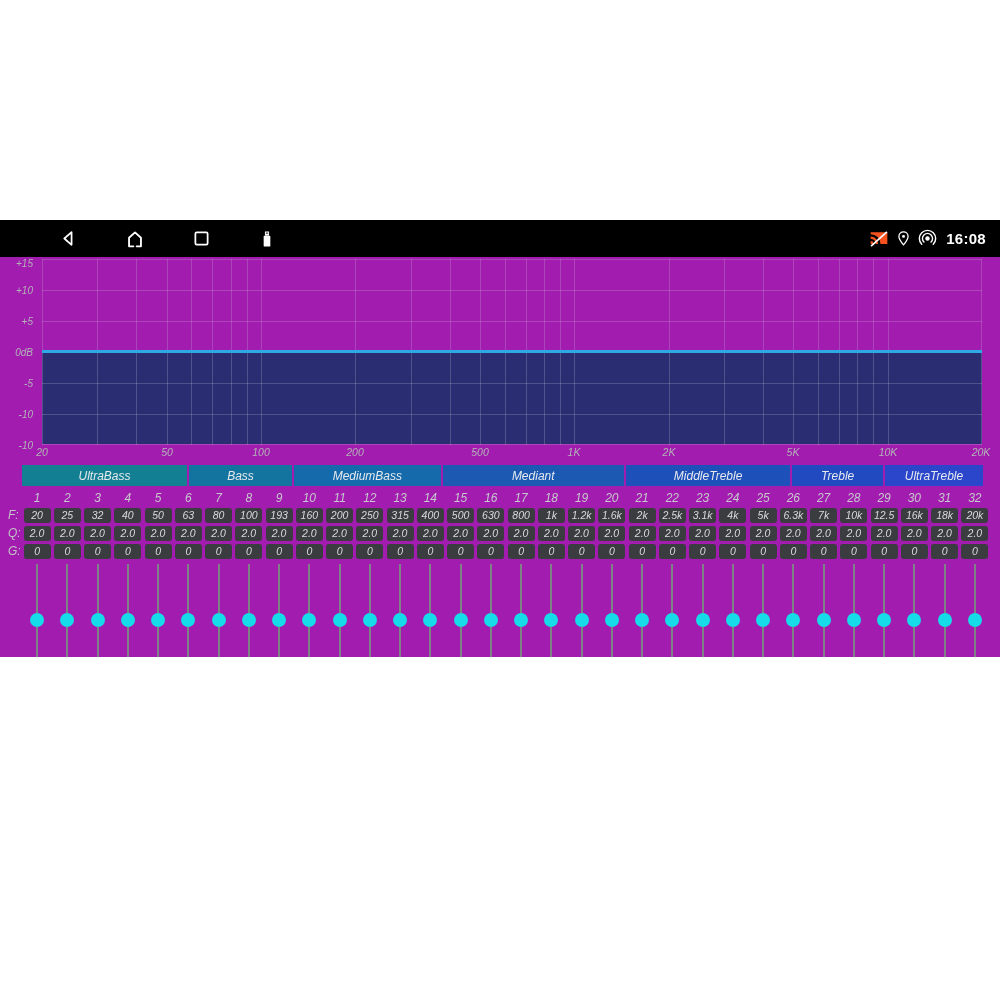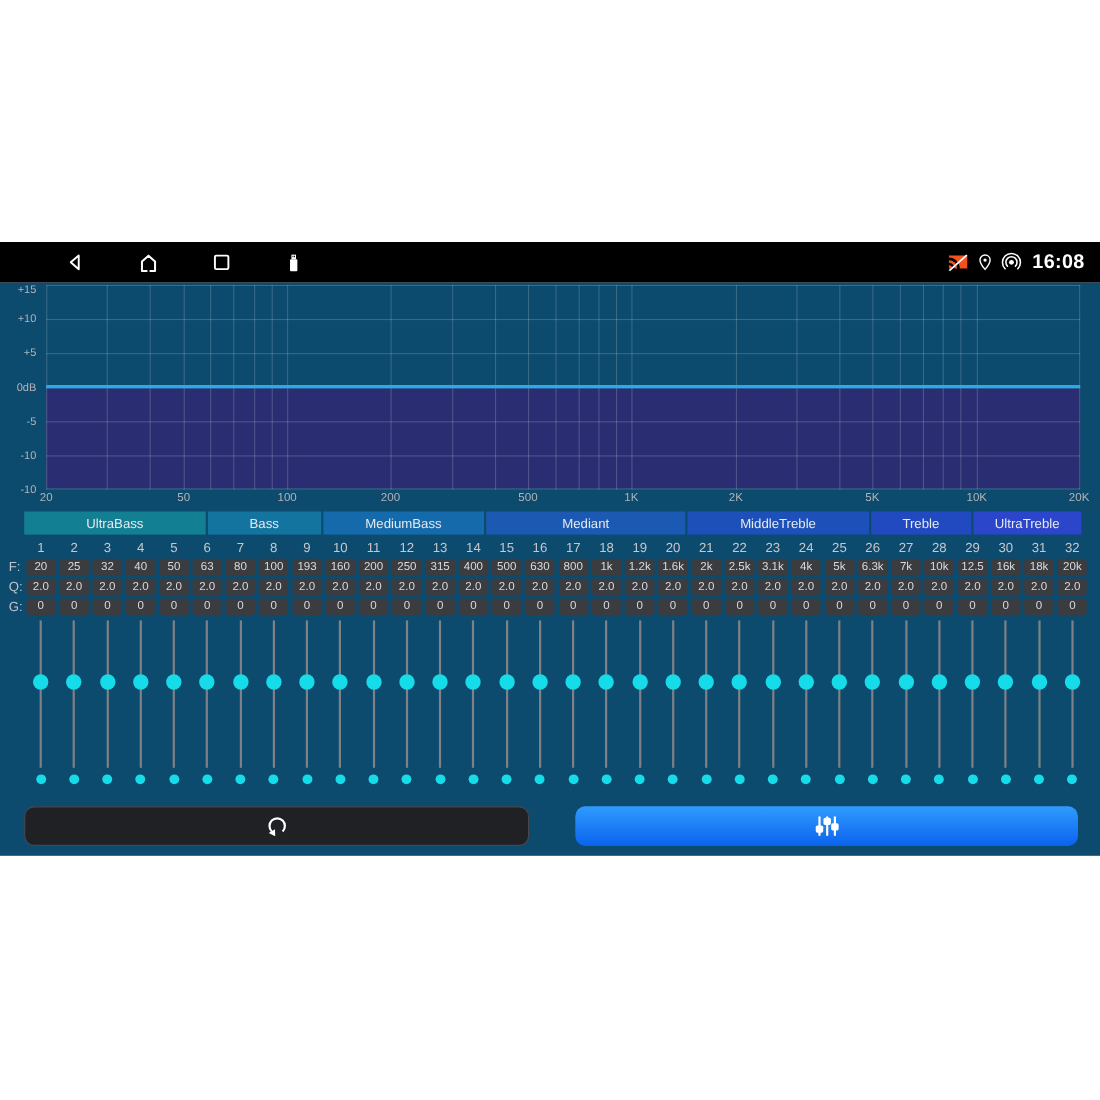--- a/index.html
+++ b/index.html
@@ -4,22 +4,22 @@
 <style>
   html,body{margin:0;padding:0;}
   body{font-family:"Liberation Sans",sans-serif;background:#fff;}
   .shot{position:relative;width:1000px;height:1000px;background:#fff;overflow:hidden;}
   .app{position:absolute;left:0;top:220px;width:1000px;height:558px;}
   .status-bar{height:37px;background:#000;display:flex;align-items:center;justify-content:space-between;padding:0 14px 0 58px;box-sizing:border-box;}
   .nav-icons{display:flex;align-items:center;gap:45px;}
   .nav-btn{display:flex;align-items:center;}
   .status-right{display:flex;align-items:center;gap:6px;}
   .icn{display:flex;align-items:center;}
-  .time{color:#fff;font-size:18px;font-weight:bold;margin-left:3px;letter-spacing:.3px;}
-  .main{position:relative;height:521px;background:#0c4a6e;overflow:hidden;}
+  .time{color:#fff;font-size:15px;font-weight:bold;margin-left:3px;letter-spacing:.3px;}
+  .main{position:relative;height:400px;background:#a21caf;overflow:hidden;font-style:italic;}
   .graph{position:absolute;left:42px;top:2px;width:940px;height:186px;}
   .hline{position:absolute;left:0;right:0;height:1px;}
   .vline{position:absolute;top:0;bottom:0;width:1px;}
   .gfill{position:absolute;left:0;right:0;bottom:1px;top:94px;}
   .gcurve{position:absolute;left:0;right:0;height:3px;top:91px;}
   .db-labels{position:absolute;left:0;top:2px;width:36px;height:192px;}
   .db-labels span{position:absolute;right:3px;font-size:10px;color:#b2b4b7;line-height:11px;}
   .freq-labels{position:absolute;left:42px;top:189px;width:940px;height:14px;}
   .freq-labels span{position:absolute;transform:translateX(-50%);font-size:10.5px;color:#b2b4b7;}
   .bands{position:absolute;left:22px;width:961px;top:208px;height:21px;display:flex;gap:2px;}

